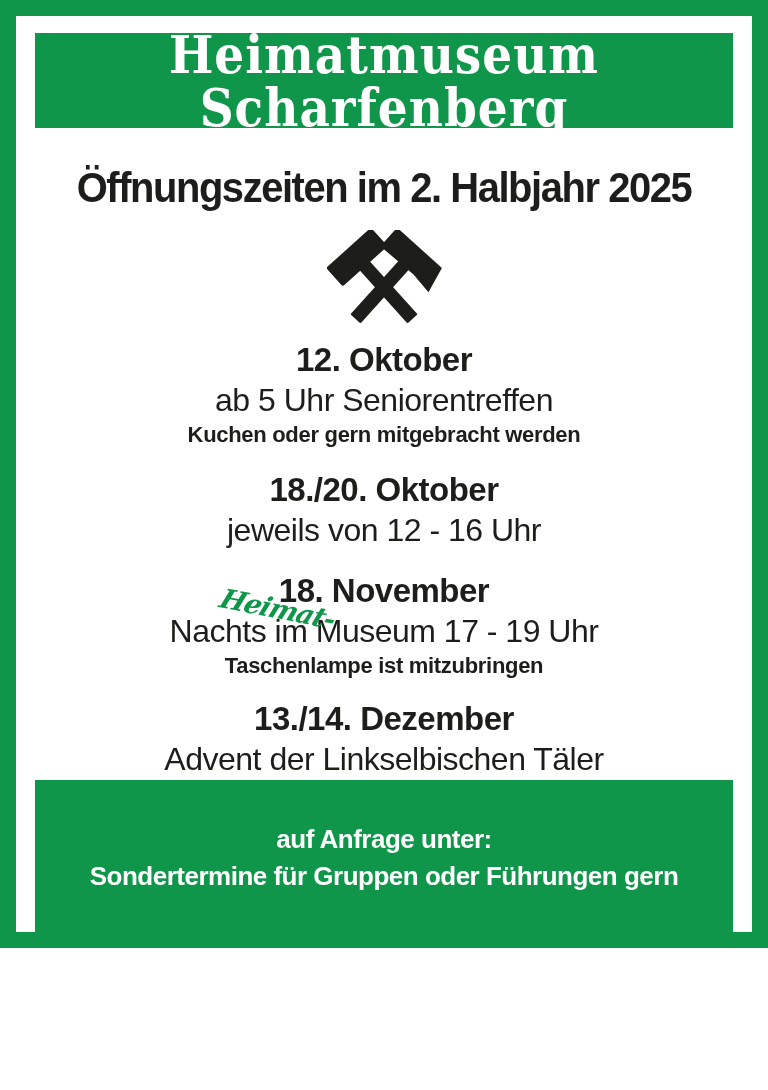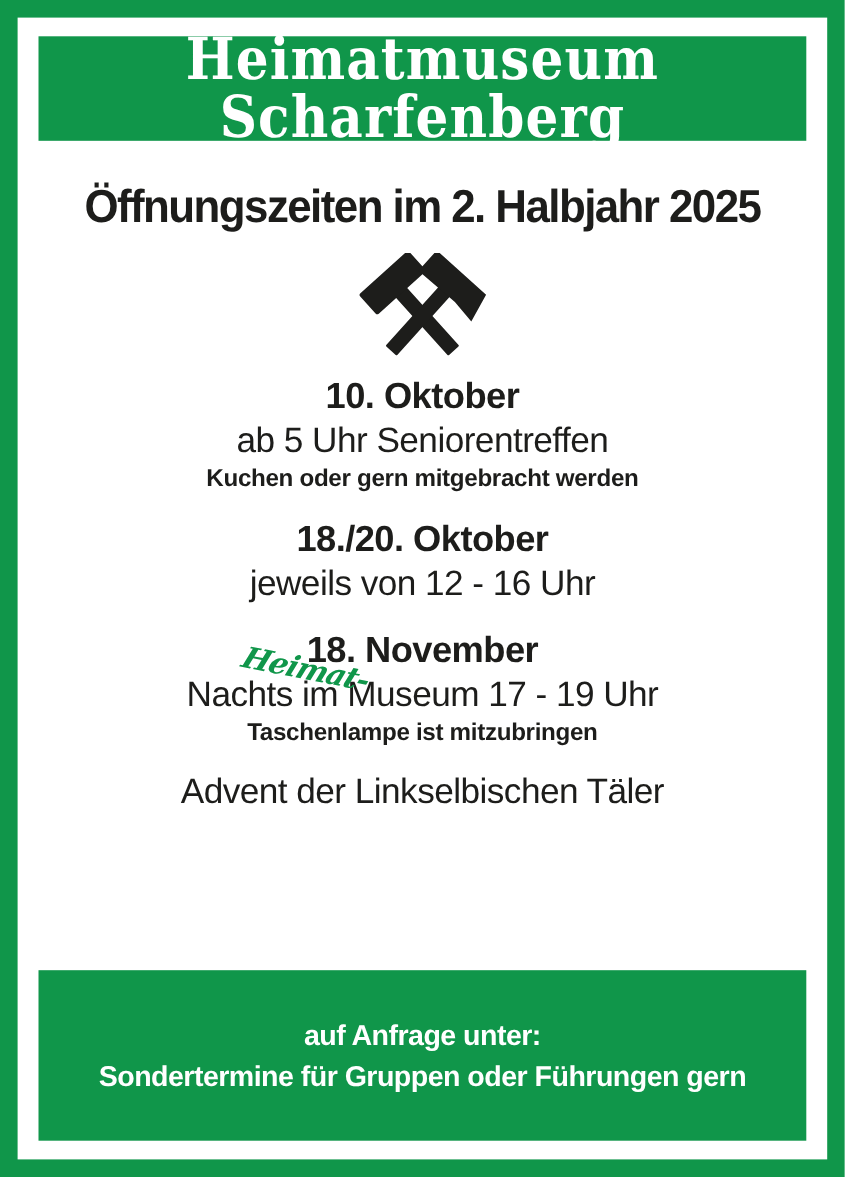--- a/index.html
+++ b/index.html
@@ -3,21 +3,21 @@
 <meta charset="utf-8">
 <style>
   html, body { margin: 0; padding: 0; background: #ffffff; }
   body {
     width: 768px; height: 1090px;
     font-family: "Liberation Sans", sans-serif;
     color: #1d1d1b;
   }
   .poster {
     box-sizing: border-box;
-    width: 768px; height: 1070px;
+    width: 768px; height: 948px;
     border: 16px solid #10964a;
     padding: 17px 16px 17px 16px;
     display: flex;
     flex-direction: column;
     overflow: hidden;
     background: #ffffff;
   }
   .banner {
     background: #10964a;
     color: #ffffff;
@@ -123,38 +123,39 @@
         </g>
         <g transform="rotate(42 70 55)">
           <rect x="63.5" y="14" width="13" height="82" rx="1"></rect>
           <polygon points="41,4 99,4 105,30 83,27 41,28"></polygon>
         </g>
       </g>
     </svg>
   </div>
 
   <section class="event event-1">
-    <div class="date">10. Oktober</div>
+    <div class="date">12. Oktober</div>
     <div class="line">ab 5 Uhr Seniorentreffen</div>
     <div class="note">Kuchen oder gern mitgebracht werden</div>
   </section>
 
   <section class="event event-2">
     <div class="date">18./20. Oktober</div>
     <div class="line">jeweils von 12 - 16 Uhr</div>
   </section>
 
   <section class="event event-3">
     <div class="date">18. November</div>
     <span class="script-overlay">Heimat-</span>
     <div class="line">Nachts im Museum 17 - 19 Uhr</div>
     <div class="note">Taschenlampe ist mitzubringen</div>
   </section>
 
   <section class="event event-4">
+    <div class="date">13./14. Dezember</div>
     <div class="line">Advent der Linkselbischen Täler</div>
   </section>
 
   <div class="banner footer-banner">
     <div>auf Anfrage unter:</div>
     <div>Sondertermine für Gruppen oder Führungen gern</div>
   </div>
 
 </div>
 

